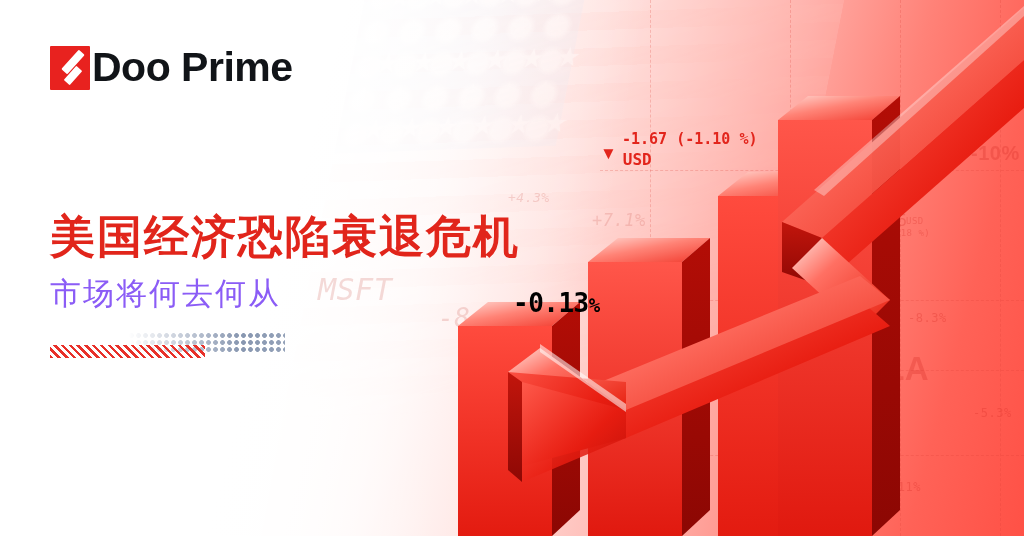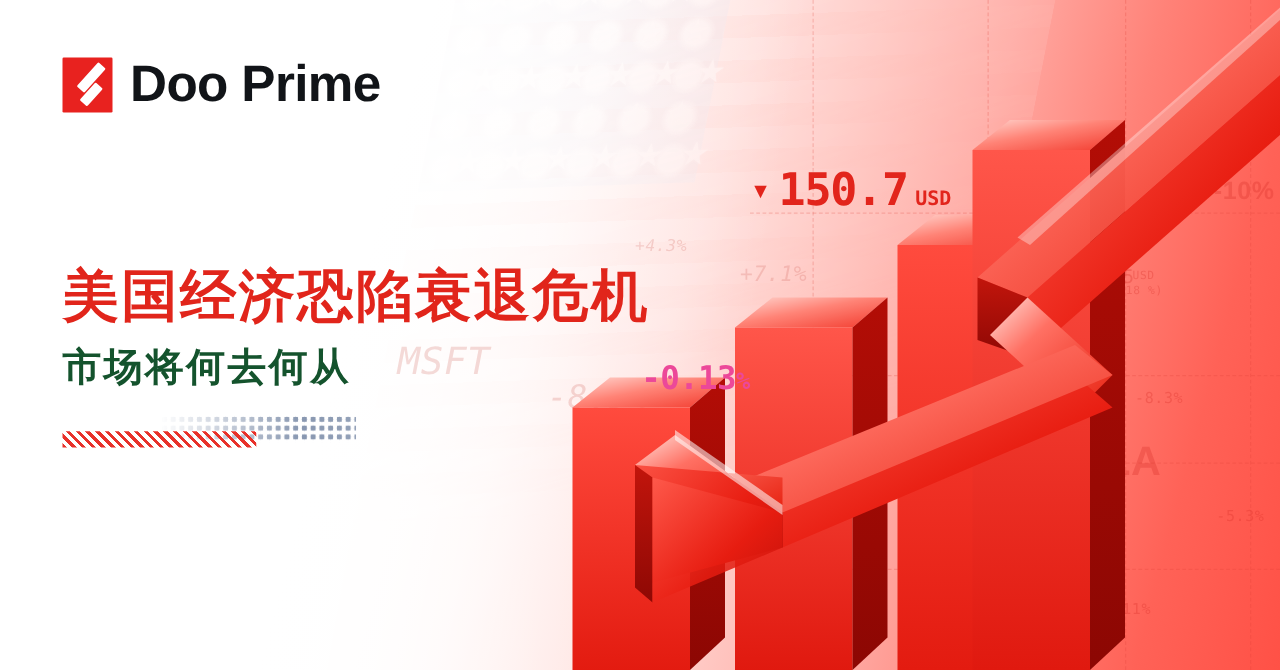--- a/index.html
+++ b/index.html
@@ -67,42 +67,42 @@
     white-space:nowrap; letter-spacing:.5px;
   }
   .ghost.pale{ color:rgba(205,90,82,.22);font-style:italic; }
   .ghost.tick{ font-family:"Liberation Sans", sans-serif; font-weight:700; }
 
   
   .art{ position:absolute; left:430px; top:0; width:594px; height:536px; }
   .art svg{ display:block; }
 
   
-  .logo{ position:absolute; left:50px; top:44px; display:flex; align-items:center; gap:14px; }
+  .logo{ position:absolute; left:50px; top:44px; display:flex; align-items:center; gap:2px; }
   .logo-mark{
     width:40px; height:44px; background:#e8221f; position:relative; border-radius:1px;
   }
   .logo-mark i{
     position:absolute; background:#ffffff; border-radius:1px; display:block;
   }
   .logo-mark i.s1{ width:8px; height:26px; left:19px; top:3px; transform:rotate(42deg); }
   .logo-mark i.s2{ width:8px; height:19px; left:19px; top:20px; transform:rotate(42deg); }
   .logo-text{
     font-size:41px; font-weight:700; letter-spacing:-.5px; color:#111418;
     font-family:"Liberation Sans", sans-serif;
   }
 
   .headline{
     position:absolute; left:50px; top:207px;
     font-size:45px; font-weight:700; color:#e1251b; letter-spacing:2px;
     font-family:Liberation Sans, sans-serif;
   }
   .subhead{
     position:absolute; left:50px; top:273px;
-    font-size:31px; font-weight:700; color:#14532d; letter-spacing:2px;
+    font-size:31px; font-weight:400; color:#8b5cf6; letter-spacing:2px;
     font-family:"DejaVu Sans","Liberation Sans",sans-serif;
   }
 
   .divider{ position:absolute; left:50px; top:332px; width:235px; height:28px; }
   .div-dots{
     position:absolute; left:78px; top:0; width:157px; height:22px;
     background-image:radial-gradient(circle, rgba(96,116,150,.75) 44%, rgba(0,0,0,0) 48%);
     background-size:7px 7px;
     -webkit-mask-image:linear-gradient(to right, rgba(0,0,0,0) 0%, rgba(0,0,0,.25) 18%, rgba(0,0,0,1) 72%, rgba(0,0,0,.9) 100%);
             mask-image:linear-gradient(to right, rgba(0,0,0,0) 0%, rgba(0,0,0,.25) 18%, rgba(0,0,0,1) 72%, rgba(0,0,0,.9) 100%);
@@ -131,21 +131,21 @@
   }
   .callout-main .tri{ font-size:17px; line-height:1; position:relative; top:-6px; }
   .callout-main .price{
     font-family:"DejaVu Sans Mono", monospace; font-size:36px; font-weight:700; letter-spacing:-1px;
   }
   .callout-main .cur{ font-family:"DejaVu Sans Mono", monospace; font-size:16px; font-weight:700; }
 
   .callout-small{
     position:absolute; left:513px; top:288px;
     font-family:"DejaVu Sans Mono", monospace;
-    font-size:26px; font-weight:700; color:#ec4899; letter-spacing:-.5px;
+    font-size:26px; font-weight:700; color:#000000; letter-spacing:-.5px;
   }
   .callout-small .pc{ font-size:19px; }
 </style>
 </head>
 <body>
 
 <div id="stage">
 
   <div class="bg-base"></div>
 
@@ -317,23 +317,23 @@
   <div class="headline">美国经济恐陷衰退危机</div>
   <div class="subhead">市场将何去何从</div>
 
   <div class="divider">
     <div class="div-dots"></div>
     <div class="div-hatch"></div>
   </div>
 
 
   <div class="callout-main">
+    <div class="chg">-1.67 (-1.10 %)</div>
     <div class="pricerow">
       <span class="tri">▼</span>
-      <span class="price">150.7</span>
       <span class="cur">USD</span>
     </div>
   </div>
 
   <div class="callout-small">
     <span>-0.13</span><span class="pc">%</span>
   </div>
 
 </div>
 

